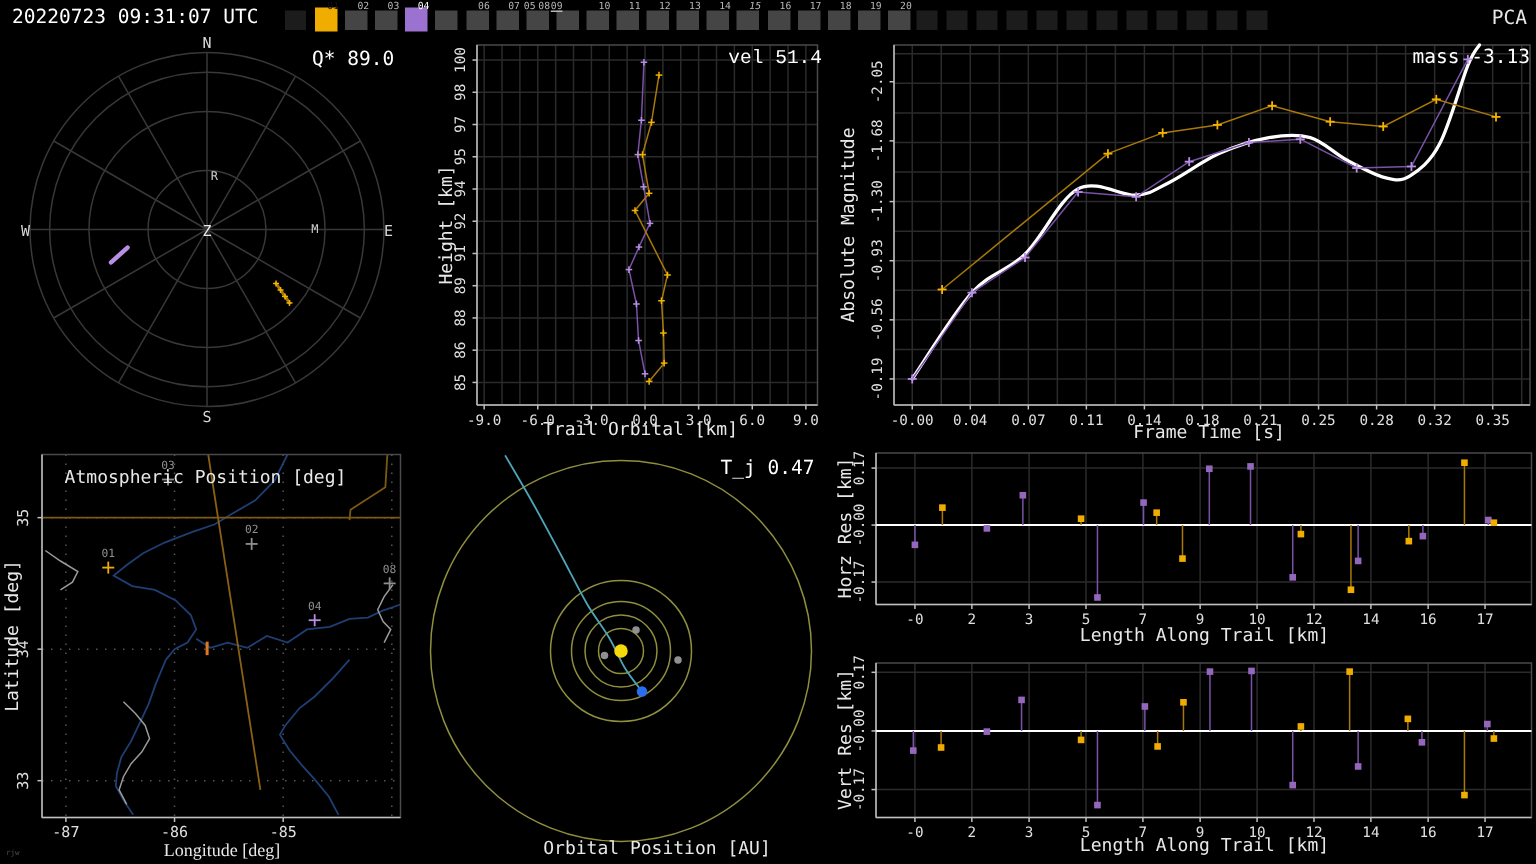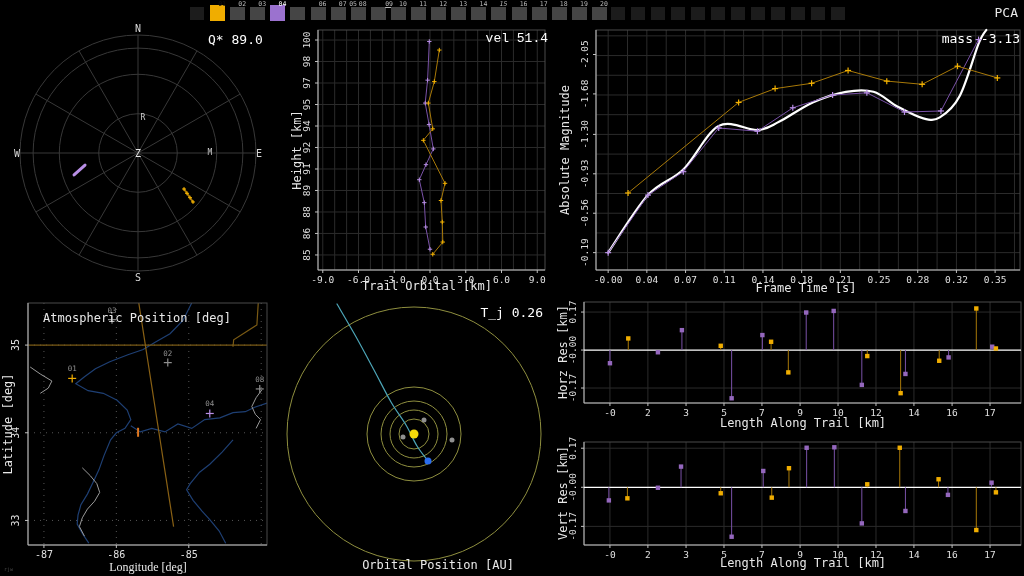--- a/index.html
+++ b/index.html
@@ -507,27 +507,28 @@
       <circle cx="414" cy="434" r="47" fill="none" stroke="#8f8f3f"></circle>
       <circle cx="414" cy="434" r="127" fill="none" stroke="#8f8f3f"></circle>
       <path d="M337,304C340.0,309.2,348.8,324.0,355.0,335.0C361.2,346.0,368.0,358.8,374.0,370.0C380.0,381.2,385.7,392.8,391.0,402.0C396.3,411.2,401.7,417.7,406.0,425.0C410.3,432.3,413.3,440.0,417.0,446.0C420.7,452.0,426.2,458.5,428.0,461.0" fill="none" stroke="#4da6b8" stroke-width="1.2" stroke-linecap="round"></path>
       <circle cx="403" cy="437" r="2.5" fill="#909090"></circle>
       <circle cx="424" cy="420" r="2.5" fill="#909090"></circle>
       <circle cx="452" cy="440" r="2.5" fill="#909090"></circle>
       <circle cx="428" cy="461" r="3.5" fill="#2a6df0"></circle>
       <circle cx="414" cy="434" r="4.5" fill="#f5d90a"></circle>
     </svg>
 
+  <div class="toptxt" id="ts" style="left:8px;top:4px;">20220723 09:31:07 UTC</div>
   <div class="toptxt" style="right:6px;top:5px;color:#e8e8e8;">PCA</div>
   <div id="cams"></div>
 
   <div class="badge" style="left:208px;top:32px;">Q* 89.0</div>
   <div class="badge" style="right:476px;top:31px;font-family:Liberation Mono, monospace;">vel 51.4</div>
   <div class="badge" style="right:4px;top:31px;">mass -3.13</div>
-  <div class="badge" style="right:481px;top:305px;">T_j 0.26</div>
+  <div class="badge" style="right:481px;top:305px;">T_j 0.47</div>
 
   <div class="hlab" style="left:137px;top:286px;margin-top:32px;">Atmospheric Position [deg]</div>
   <div class="hlab" style="left:427px;top:286px;">Trail Orbital [km]</div>
   <div class="hlab" style="left:806px;top:288px;">Frame Time [s]</div>
   <div class="hlab" style="left:148px;top:567px;font-family:Liberation Serif, serif;">Longitude [deg]</div>
   <div class="hlab" style="left:414px;top:565px;margin-left:24px;">Orbital Position [AU]</div>
   <div class="hlab" style="left:803px;top:423px;">Length Along Trail [km]</div>
   <div class="hlab" style="left:803px;top:563px;">Length Along Trail [km]</div>
 
   <div class="vlab" style="left:297px;top:150px;">Height [km]</div>
@@ -548,21 +549,21 @@
     <div class="camlbl" style="left: 273.3px; top: 0px; color: rgb(255, 255, 255); position: absolute;">04</div>
     <div class="cam" style="left: 290.4px; top: 7px; width: 15px; height: 13px; background: rgb(69, 69, 69);"></div>
     <div class="camlbl" style="left: 300px; top: 0px; color: rgb(184, 184, 184); position: absolute; margin-left: 44px;">05</div>
     <div class="cam" style="left: 310.5px; top: 7px; width: 15px; height: 13px; background: rgb(69, 69, 69);"></div>
     <div class="camlbl" style="left: 313.5px; top: 0px; color: rgb(184, 184, 184); position: absolute;">06</div>
     <div class="cam" style="left: 330.6px; top: 7px; width: 15px; height: 13px; background: rgb(69, 69, 69);"></div>
     <div class="camlbl" style="left: 333.6px; top: 0px; color: rgb(184, 184, 184); position: absolute;">07</div>
     <div class="cam" style="left: 350.7px; top: 7px; width: 15px; height: 13px; background: rgb(69, 69, 69);"></div>
     <div class="camlbl" style="left: 353.7px; top: 0px; color: rgb(184, 184, 184); position: absolute;">08</div>
     <div class="cam" style="left: 370.8px; top: 7px; width: 15px; height: 13px; background: rgb(69, 69, 69);"></div>
-    <div class="camlbl" style="left: 380px; top: 0px; color: rgb(184, 184, 184); position: absolute; text-decoration: underline;">09</div>
+    <div class="camlbl" style="left: 362px; top: 0px; color: rgb(184, 184, 184); position: absolute; text-decoration: underline;">09</div>
     <div class="cam" style="left: 390.9px; top: 7px; width: 15px; height: 13px; background: rgb(69, 69, 69);"></div>
     <div class="camlbl" style="left: 393.9px; top: 0px; color: rgb(184, 184, 184); position: absolute;">10</div>
     <div class="cam" style="left: 411px; top: 7px; width: 15px; height: 13px; background: rgb(69, 69, 69);"></div>
     <div class="camlbl" style="left: 414px; top: 0px; color: rgb(184, 184, 184); position: absolute;">11</div>
     <div class="cam" style="left: 431.1px; top: 7px; width: 15px; height: 13px; background: rgb(69, 69, 69);"></div>
     <div class="camlbl" style="left: 434.1px; top: 0px; color: rgb(184, 184, 184); position: absolute;">12</div>
     <div class="cam" style="left: 451.2px; top: 7px; width: 15px; height: 13px; background: rgb(69, 69, 69);"></div>
     <div class="camlbl" style="left: 454.2px; top: 0px; color: rgb(184, 184, 184); position: absolute;">13</div>
     <div class="cam" style="left: 471.3px; top: 7px; width: 15px; height: 13px; background: rgb(69, 69, 69);"></div>
     <div class="camlbl" style="left: 474.3px; top: 0px; color: rgb(184, 184, 184); position: absolute;">14</div>

